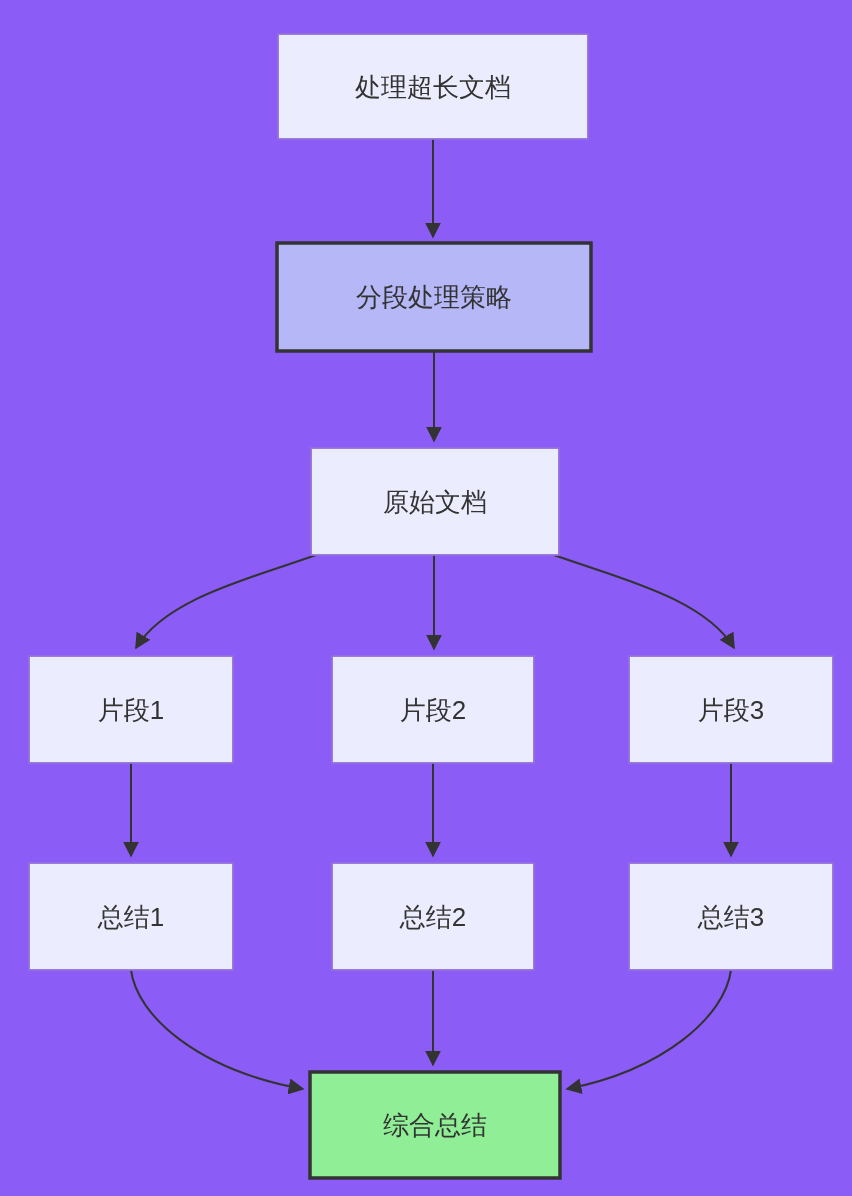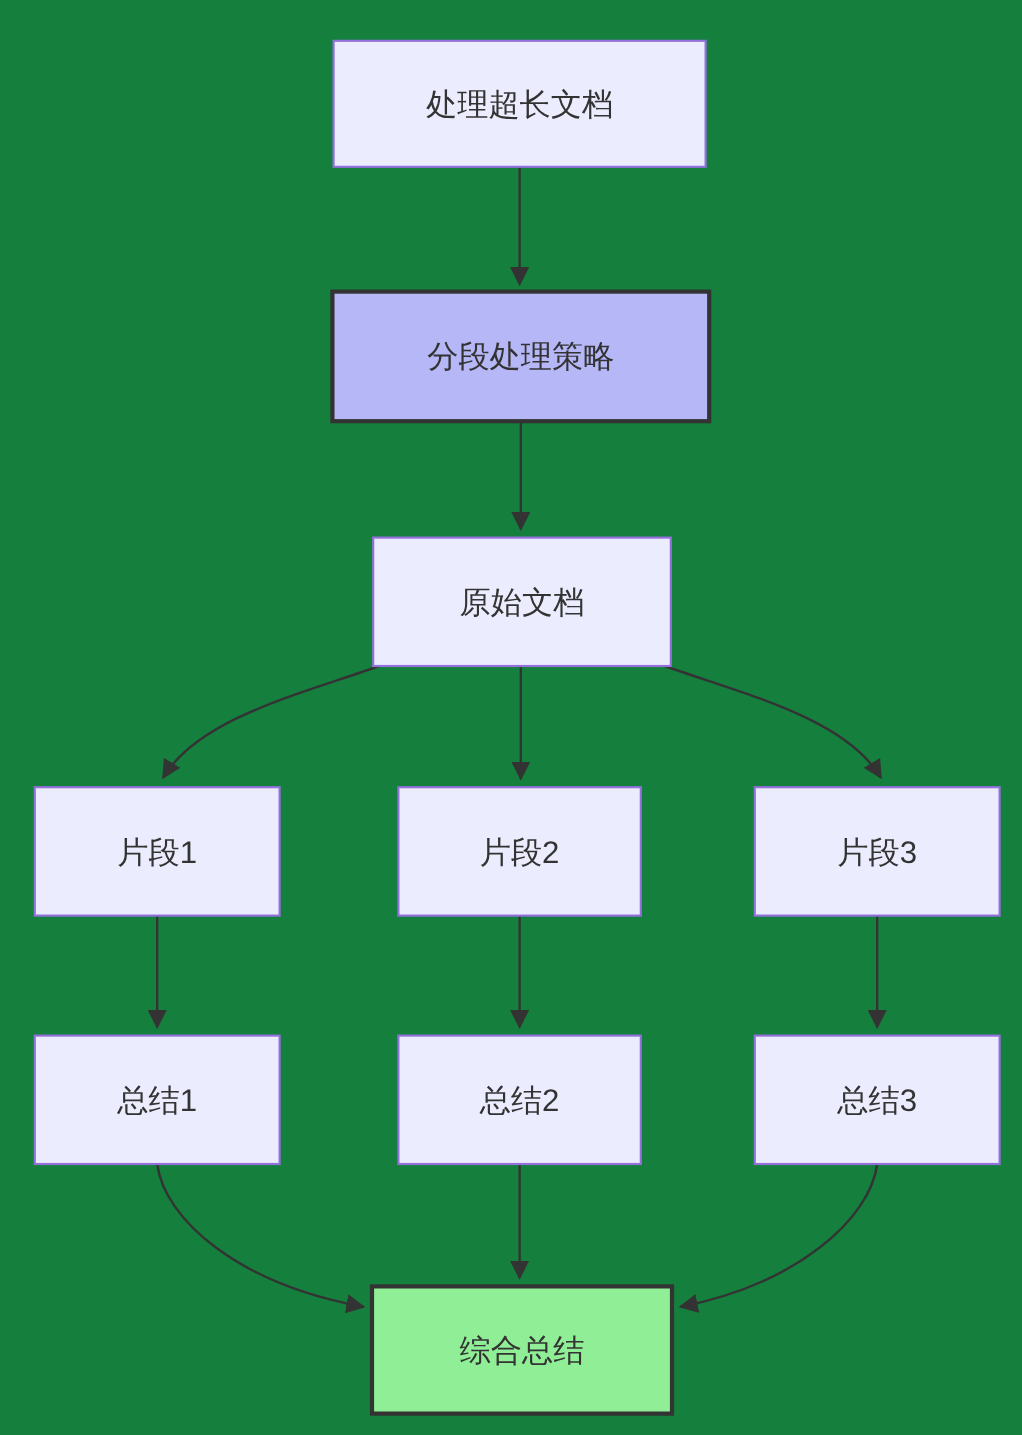--- a/index.html
+++ b/index.html
@@ -7,21 +7,21 @@
     padding: 0;
     background: #ffffff;
     width: 852px;
     height: 1196px;
     font-family: "Liberation Sans", sans-serif;
   }
   .canvas-wrap {
     position: relative;
     width: 852px;
     height: 1196px;
-    background: #15803d;
+    background: #8b5cf6;
     overflow: hidden;
   }
   svg { display: block; }
   .edge {
     fill: none;
     stroke: #333333;
     stroke-width: 2;
   }
   .arrowhead { fill: #333333; stroke: none; }
   .node-default {

